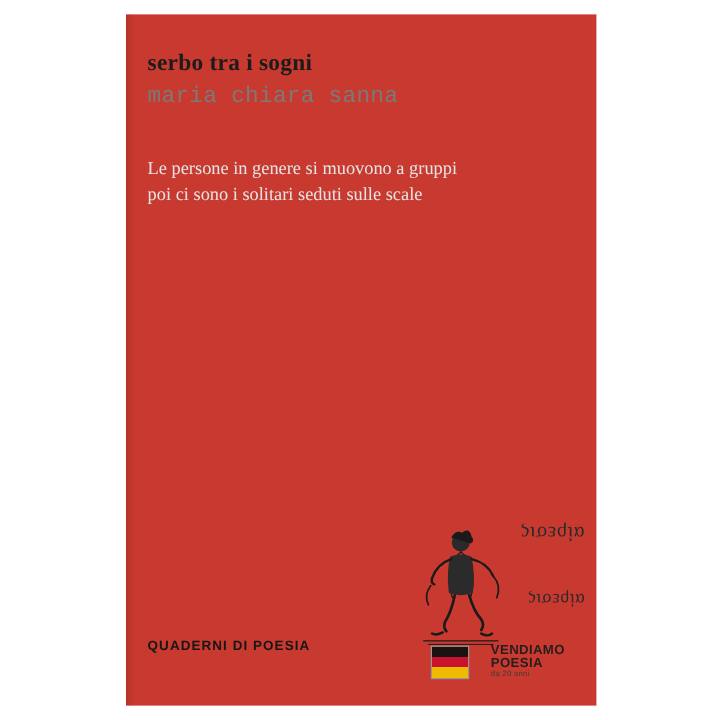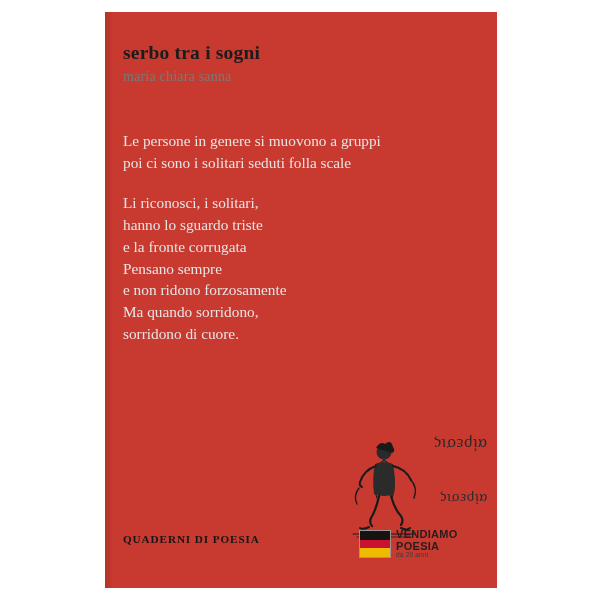--- a/index.html
+++ b/index.html
@@ -47,22 +47,22 @@
     font-weight: bold;
     font-size: 19.5px;
     color: #1c1c1c;
     letter-spacing: 0.2px;
   }
   .author {
     position: absolute;
     left: 18px;
     top: 57px;
     width: 340px;
-    font-family: Liberation Serif, serif;
-    font-size: 14px;
+    font-family: Liberation Mono, monospace;
+    font-size: 19px;
     color: #7a7a78;
     letter-spacing: 0.2px;
   }
   .poem {
     position: absolute;
     left: 18px;
     top: 118px;
     width: 352px;
     font-family: "Liberation Serif", serif;
     font-size: 15.3px;
@@ -72,21 +72,21 @@
   .poem .stanza {
     margin: 0 0 19px 0;
   }
   .poem .line {
     white-space: pre;
   }
   .series {
     position: absolute;
     left: 18px;
     bottom: 43px;
-    font-family: Liberation Serif, serif;
+    font-family: Liberation Sans, sans-serif;
     font-weight: bold;
     font-size: 11.2px;
     letter-spacing: 0.9px;
     color: #161616;
   }
   
   #logo-block {
     position: absolute;
     right: 8px;
     bottom: 26px;
@@ -119,22 +119,22 @@
     height: 100px;
   }
   
   #watermark {
     position: absolute;
     right: 6px;
     bottom: -4px;
     width: 124px;
     height: 44px;
     display: flex;
-    align-items: center;
-    gap: 5px;
+    align-items: flex-end;
+    gap: 18px;
     opacity: 0.95;
   }
   #watermark .flag {
     width: 30px;
     height: 26px;
     border: 1px solid #9a9a9a;
     background: linear-gradient(to bottom, #121212 0 33%, #c8102e 33% 66%, #f2c200 66% 100%);
     flex: 0 0 auto;
   }
   #watermark .wm-text {
@@ -161,30 +161,21 @@
 
   <div id="cover" style="background: rgb(200, 57, 47);">
     <div class="spine"></div>
 
     <div class="title" style="color: rgb(28, 28, 28);">serbo tra i sogni</div>
     <div class="author" style="color: rgb(122, 122, 120);">maria chiara sanna</div>
 
     <div class="poem">
       <div class="stanza">
         <div class="line">Le persone in genere si muovono a gruppi</div>
-        <div class="line">poi ci sono i solitari seduti folla scale</div>
-      </div>
-      <div class="stanza">
-        <div class="line">Li riconosci, i solitari,</div>
-        <div class="line">hanno lo sguardo triste</div>
-        <div class="line">e la fronte corrugata</div>
-        <div class="line">Pensano sempre</div>
-        <div class="line">e non ridono forzosamente</div>
-        <div class="line">Ma quando sorridono,</div>
-        <div class="line">sorridono di cuore.</div>
+        <div class="line">poi ci sono i solitari seduti sulle scale</div>
       </div>
     </div>
 
     <div class="series">QUADERNI DI POESIA</div>
 
     <div id="logo-block">
 
       <div class="imprint-name">αἱρεσις</div>
       <div class="imprint-name second">αἱρεσις</div>
 

